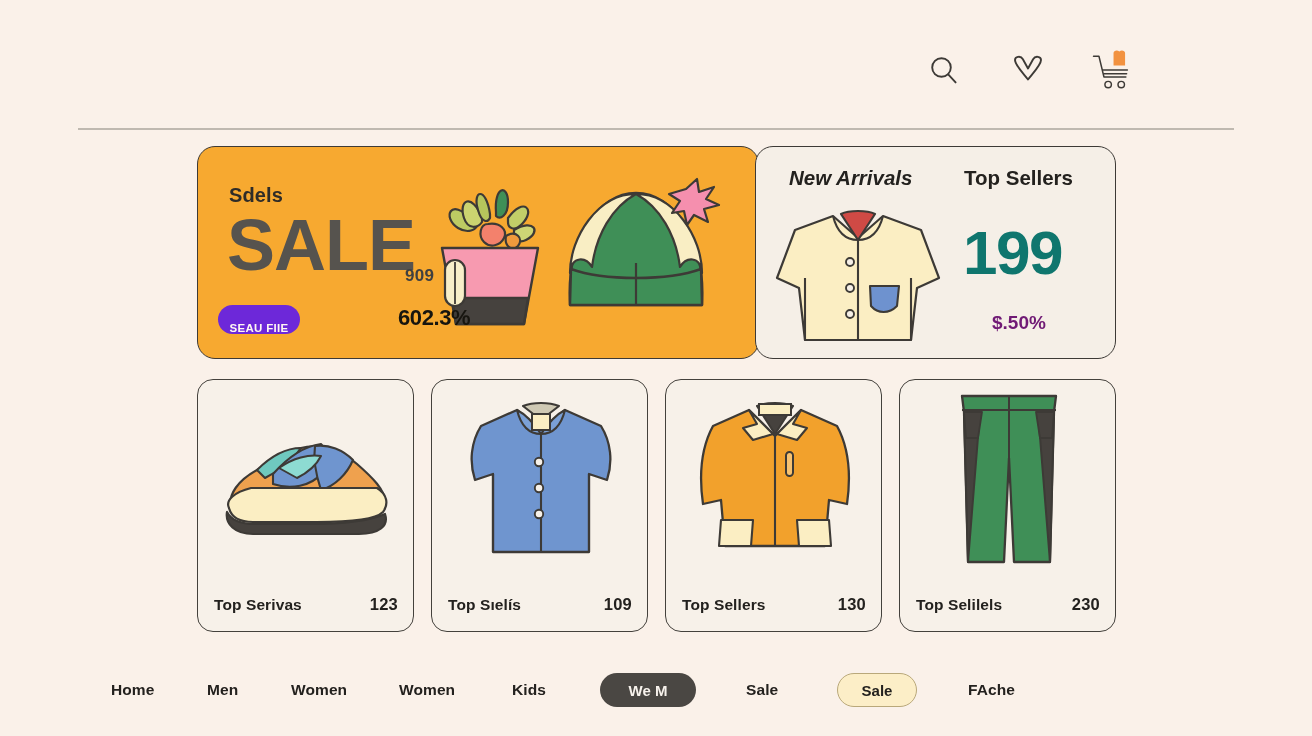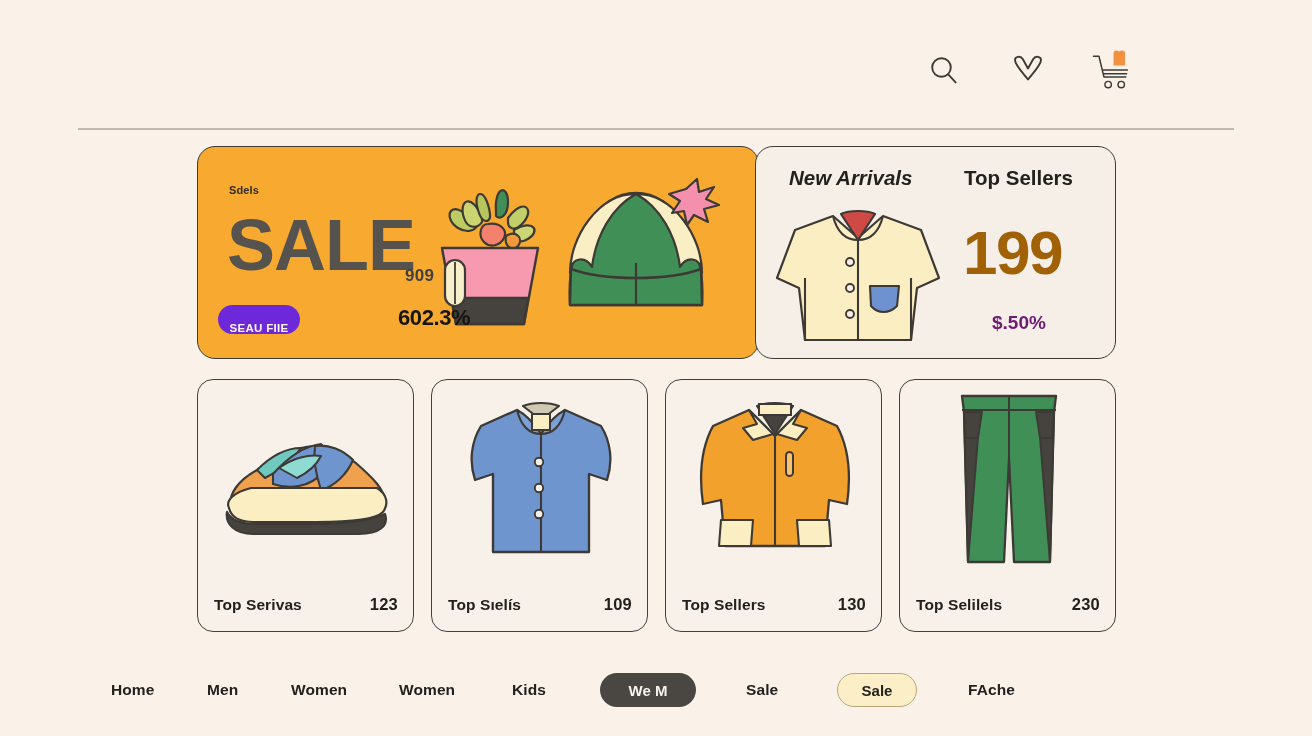--- a/index.html
+++ b/index.html
@@ -27,21 +27,21 @@
   .hdr-ico { width: 40px; height: 44px; display: flex; align-items: center; justify-content: center; }
   .divider { position: absolute; left: 78px; top: 128px; width: 1156px; height: 1.6px; background: #bfb9b0; }
 
   
   .hero { position: absolute; left: 197px; top: 146px; width: 919px; height: 213px; }
   .hero-left {
     position: absolute; left: 0; top: 0; width: 562px; height: 213px;
     background: #f7a930; border: 1.8px solid #3d3a36; border-radius: 18px;
     overflow: hidden;
   }
-  .eyebrow { position: absolute; left: 31px; top: 37px; font-size: 11px; font-weight: 700; color: #2f2c28; letter-spacing: .1px; }
+  .eyebrow { position: absolute; left: 31px; top: 37px; font-size: 20px; font-weight: 700; color: #2f2c28; letter-spacing: .1px; }
   .sale-head {
     position: absolute; left: 29px; top: 62px; font-size: 72px; font-weight: 800;
     color: #56534e; letter-spacing: -1px; line-height: 1;
   }
   .cta-pill {
     position: absolute; left: 20px; top: 158px; width: 82px; height: 29px;
     background: #6d28d9; border-radius: 16px; display: flex; align-items: flex-end; justify-content: center;
   }
   .cta-pill span { font-size: 11.5px; font-weight: 700; color: #fff7f2; letter-spacing: .3px; filter: blur(.3px); }
   .basket-num {
@@ -51,21 +51,21 @@
   .hero-pct { position: absolute; left: 200px; top: 158px; font-size: 22px; font-weight: 800; color: #17150f; letter-spacing: -.4px; }
   .hero-art-basket { position: absolute; left: 222px; top: 27px; }
   .hero-art-hat { position: absolute; left: 358px; top: 30px; }
 
   .hero-right {
     position: absolute; left: 558px; top: 0; width: 361px; height: 213px;
     background: #f5efe7; border: 1.8px solid #3d3a36; border-radius: 18px; overflow: hidden;
   }
   .hr-title-a { position: absolute; left: 33px; top: 19px; font-size: 20.5px; font-weight: 800; color: #23211e; font-style: italic; }
   .hr-title-b { position: absolute; left: 208px; top: 19px; font-size: 20.5px; font-weight: 800; color: #23211e; }
-  .hr-big { position: absolute; left: 207px; top: 75px; font-size: 62px; font-weight: 800; color: #a16207; letter-spacing: -1.5px; line-height: 1; }
+  .hr-big { position: absolute; left: 207px; top: 75px; font-size: 62px; font-weight: 800; color: #0f766e; letter-spacing: -1.5px; line-height: 1; }
   .hr-sub { position: absolute; left: 236px; top: 165px; font-size: 19px; font-weight: 800; color: #701a75; }
   .hr-art { position: absolute; left: 15px; top: 57px; }
 
   
   .cards { position: absolute; left: 197px; top: 379px; width: 919px; height: 253px; display: flex; gap: 17px; }
   .card {
     width: 217px; height: 253px; background: #f7f1e9;
     border: 1.6px solid #44413c; border-radius: 16px;
     position: relative; overflow: hidden;
   }

